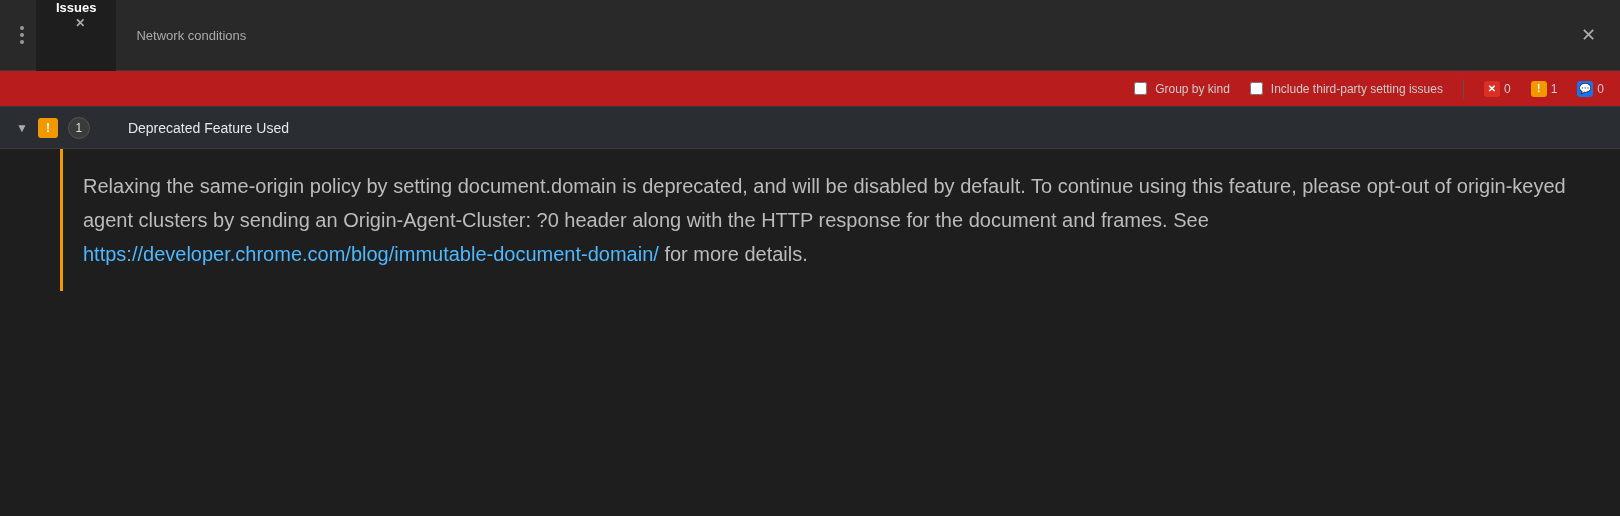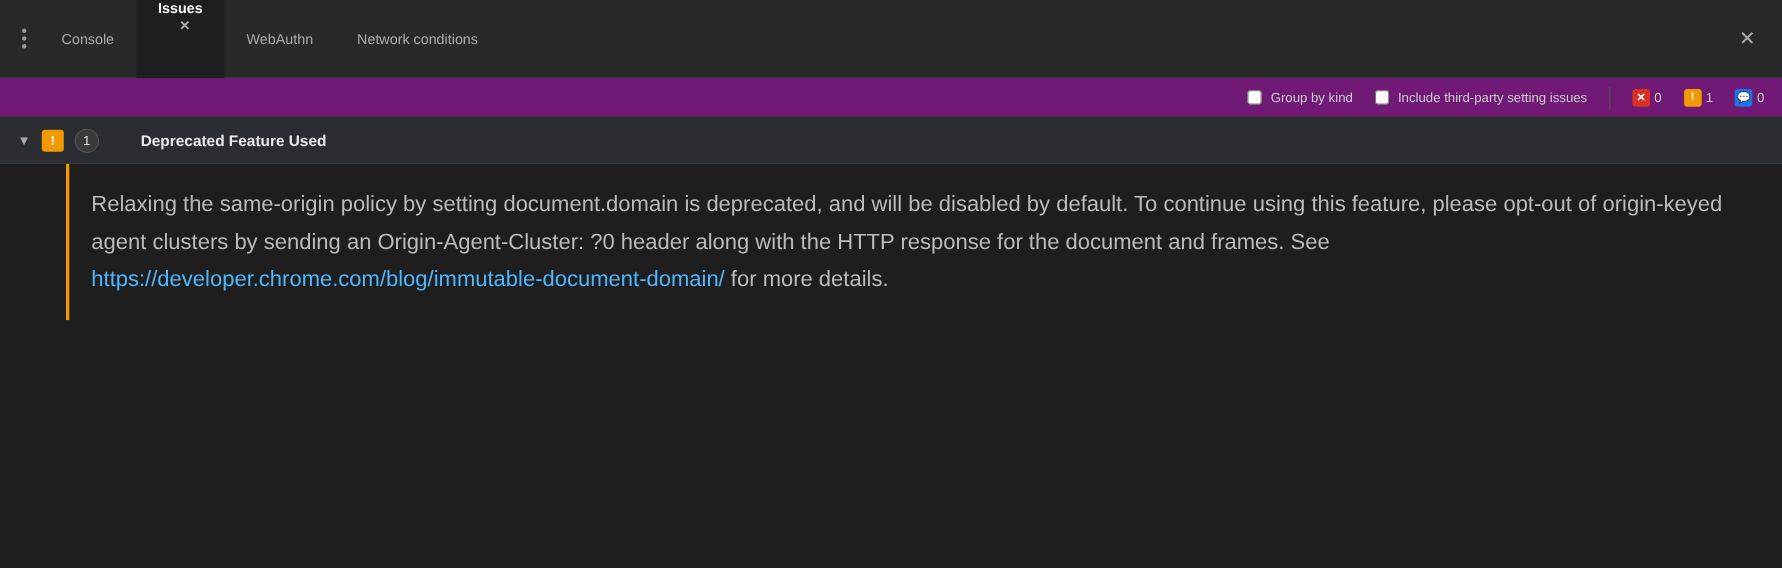--- a/index.html
+++ b/index.html
@@ -79,21 +79,21 @@
       font-size: 18px;
       color: #aaa;
       cursor: pointer;
       padding: 0 16px;
     }
 
     
     .toolbar {
       display: flex;
       align-items: center;
-      background: #701a75;
+      background: #b91c1c;
       height: 36px;
       padding: 0 16px;
       border-bottom: 1px solid #3a3a3a;
       gap: 20px;
       justify-content: flex-end;
     }
 
     .toolbar-left {
       flex: 1;
     }
@@ -195,21 +195,21 @@
       height: 22px;
       background: #3a3a3a;
       border-radius: 50%;
       font-size: 12px;
       color: #ddd;
       border: 1px solid #555;
     }
 
     .issue-title {
       font-size: 14px;
-      font-weight: 700;
+      font-weight: 400;
       color: #e8e8e8;
       padding-left: 28px;
     }
 
     
     .issue-content {
       display: flex;
       border-left: 3px solid #f29900;
       margin-left: 60px;
       padding: 20px 24px 20px 20px;
@@ -230,34 +230,28 @@
 </head>
 <body>
 
 <div class="tab-bar">
   <div class="tab-bar-dots">
     <span></span>
     <span></span>
     <span></span>
   </div>
 
-  <div class="tab">
-    <span>Console</span>
-  </div>
 
 
 
   <div class="tab active">
     <span>Issues</span>
     <span class="close-btn">✕</span>
   </div>
 
-  <div class="tab">
-    <span>WebAuthn</span>
-  </div>
 
   <div class="tab">
     <span>Network conditions</span>
   </div>
 
   <div class="tab-spacer"></div>
 
   <div class="tab-close-window">
     <span>✕</span>
   </div>

